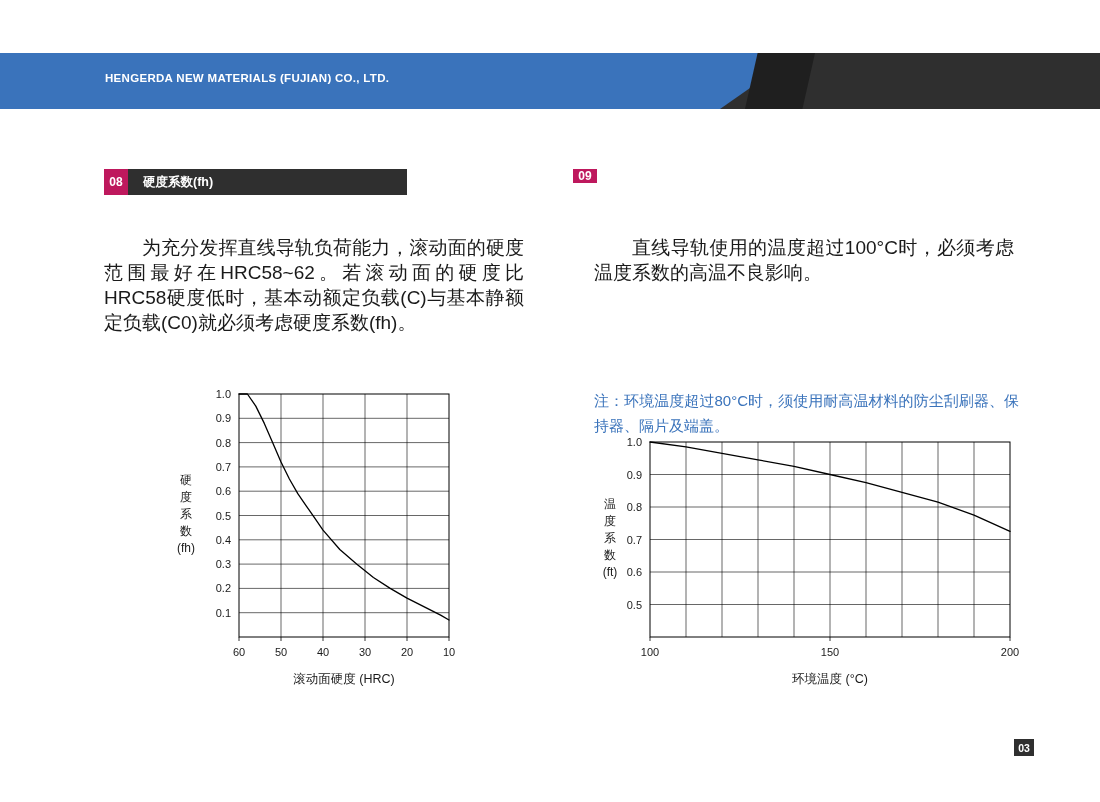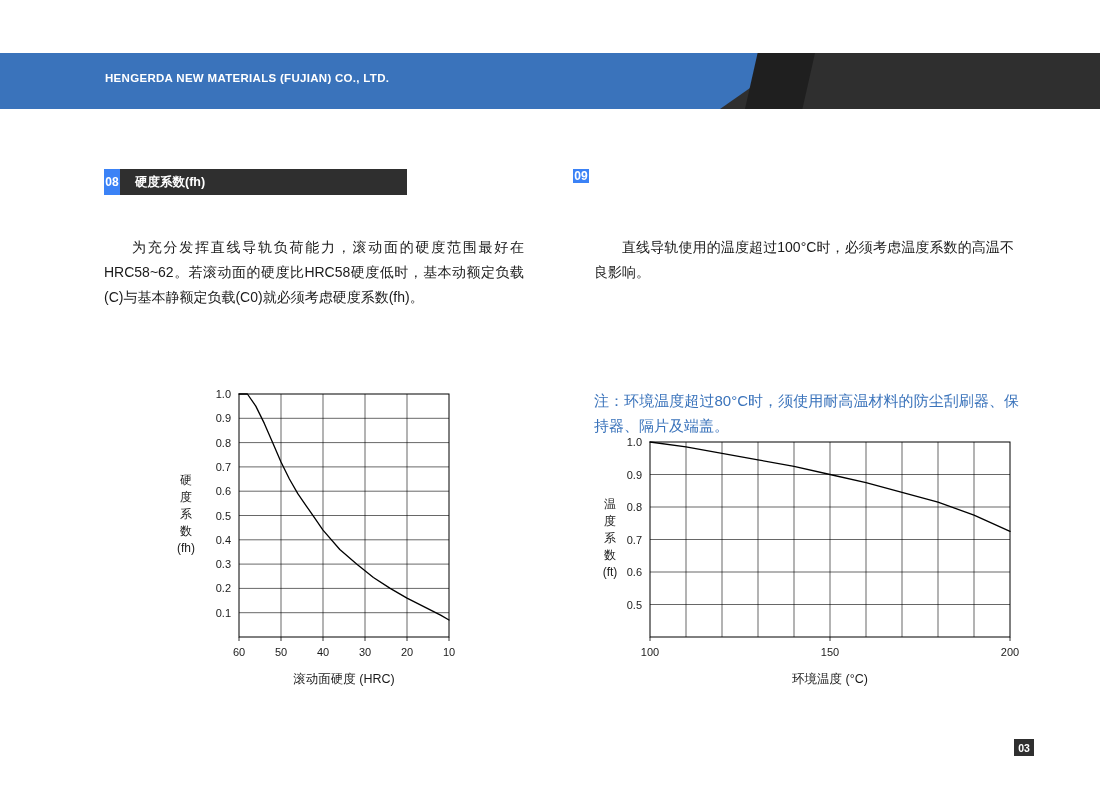--- a/index.html
+++ b/index.html
@@ -63,22 +63,22 @@
   }
 
   
   .section-bar {
     position: absolute;
     height: 26px;
     display: flex;
     align-items: stretch;
   }
   .section-num {
-    width: 16px;
-    background: #3b82f6;
+    width: 24px;
+    background: #be185d;
     color: #ffffff;
     font-size: 12px;
     font-weight: bold;
     display: flex;
     align-items: center;
     justify-content: center;
   }
   .section-label {
     flex: 1;
     background: #2f2f2f;
@@ -89,21 +89,21 @@
     align-items: center;
     padding-left: 15px;
     box-sizing: border-box;
   }
   #bar-left  { left: 104px; top: 169px; width: 303px; }
   #bar-right { left: 573px; top: 169px; width: 304px; flex-direction: column; }
 
   
   .para {
     position: absolute;
-    font-size: 14px;
+    font-size: 19px;
     line-height: 25px;
     color: #1a1a1a;
     text-indent: 2em;
     text-align: justify;
   }
   #para-left  { left: 104px; top: 235px; width: 420px; }
   #para-right { left: 594px; top: 235px; width: 420px; }
   #note-right {
     position: absolute;
     left: 594px;

